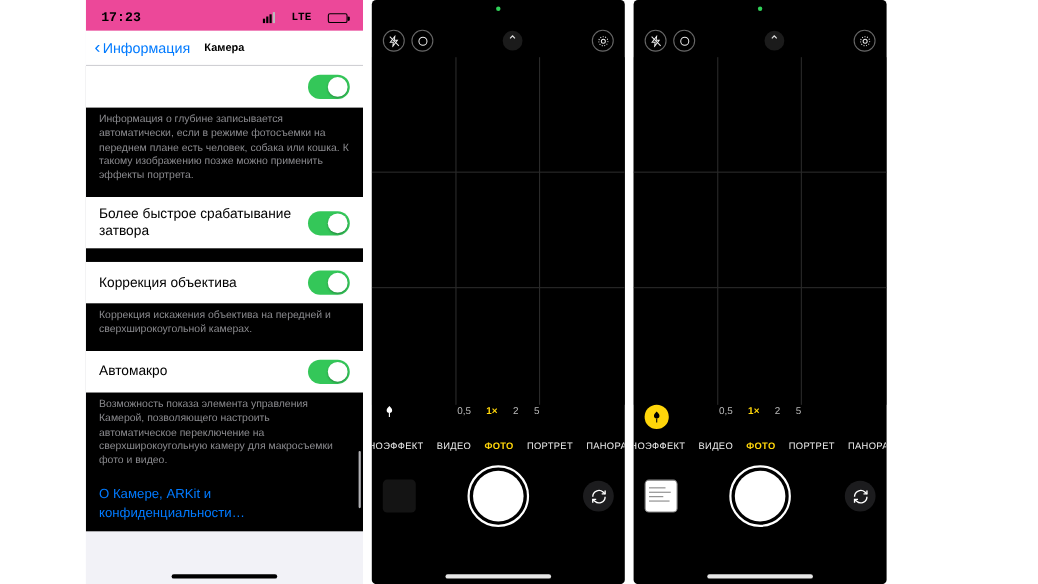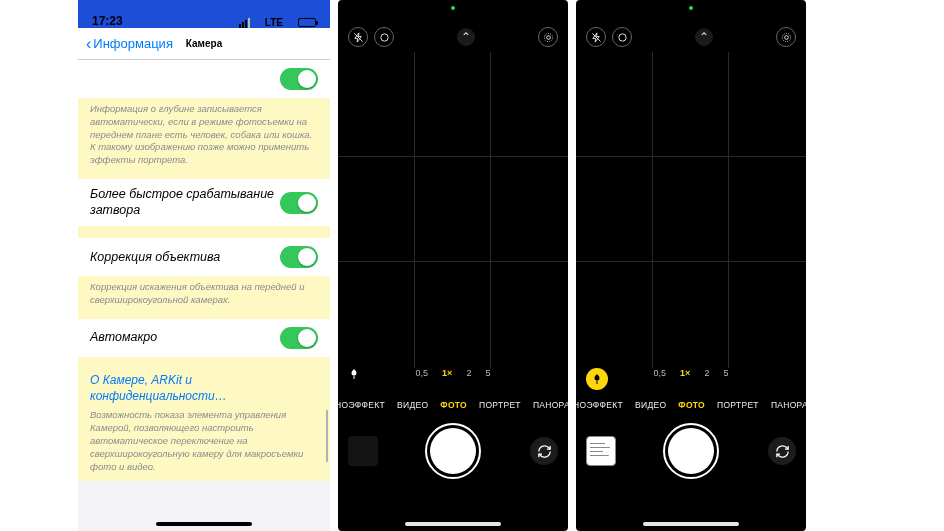--- a/index.html
+++ b/index.html
@@ -16,24 +16,25 @@
     position: relative;
     height: 531px;
     overflow: hidden;
   }
   .phone.settings { width: 252px; background:#f2f2f7; margin-left:78px; }
   .phone.camera   { width: 230px; background:#000; border-radius:4px; }
 
   
   .status-bar {
     height: 28px;
-    display:flex; align-items:flex-end; justify-content:space-between;
+    display:flex; align-items:center; justify-content:space-between;
     padding: 4px 14px 0;
     font-size: 12px; font-weight:600; color:#000;
-    background:#1d4ed8;
+    background:#ec4899;
+    font-family:Liberation Mono, monospace;
   }
   .status-right { display:flex; align-items:center; gap:15px; font-size:10px; }
   .sig-bars { display:flex; gap:1px; align-items:flex-end;}
   .sig-bars span{ width:2px; background:#000;}
   .sig-bars span:nth-child(1){height:4px;}
   .sig-bars span:nth-child(2){height:6px;}
   .sig-bars span:nth-child(3){height:8px;}
   .sig-bars span:nth-child(4){height:10px; background:#bbb;}
   .batt { width:18px;height:9px;border:1px solid #000;border-radius:2px;position:relative;}
   .batt::after{content:"";position:absolute;right:-3px;top:2px;width:2px;height:4px;background:#000;border-radius:1px;}
@@ -41,21 +42,21 @@
 
   .nav-bar {
     background:#fff; height:32px; display:flex; align-items:center; position:relative;
     border-bottom:0.5px solid #d0d0d4;
     padding:0 8px;
   }
   .nav-back { color:#007aff; font-size:13px; display:flex; align-items:center; gap:2px; }
   .chev-l { font-size:16px; line-height:1; }
   .nav-title { position:absolute; left:50%; transform:translateX(-50%); font-size:10px; font-weight:600; }
 
-  .content { background:#fef9c3; padding:0 0 8px;font-style:italic; }
+  .content { background:#000000; padding:0 0 8px; }
   .cell {
     background:#fff; padding:8px 12px;
     display:flex; align-items:center; justify-content:space-between;
     border-top:0.5px solid #e5e5ea;
   }
   .cell:first-child{border-top:none;align-items:center;}
   .cell-label { font-size:12.5px; color:#000; line-height:1.25; }
   .group { margin-top:12px; border-radius:0; overflow:hidden; }
   .group.first{margin-top:0;}
   .footer {
@@ -221,25 +222,25 @@
     <div class="footer">Коррекция искажения объектива на передней и сверхширокоугольной камерах.</div>
 
     <div class="group">
       <div class="cell">
         <span class="cell-label">Автомакро</span>
         <div class="toggle on">
             <div class="knob"></div>
           </div>
       </div>
     </div>
+    <div class="footer">Возможность показа элемента управления Камерой, позволяющего настроить автоматическое переключение на сверхширокоугольную камеру для макросъемки фото и видео.</div>
+
     <div class="footer link-row" style="margin-top:10px;">
       <a href="#">О Камере, ARKit и конфиденциальности…</a>
     </div>
-
-    <div class="footer">Возможность показа элемента управления Камерой, позволяющего настроить автоматическое переключение на сверхширокоугольную камеру для макросъемки фото и видео.</div>
   </div>
 
   <div class="scroll-ind"></div>
   <div class="home-ind"></div>
 </div>
 
 <div class="phone camera">
   <div class="cam-status">
     <div class="priv-dot"></div>
   </div>

